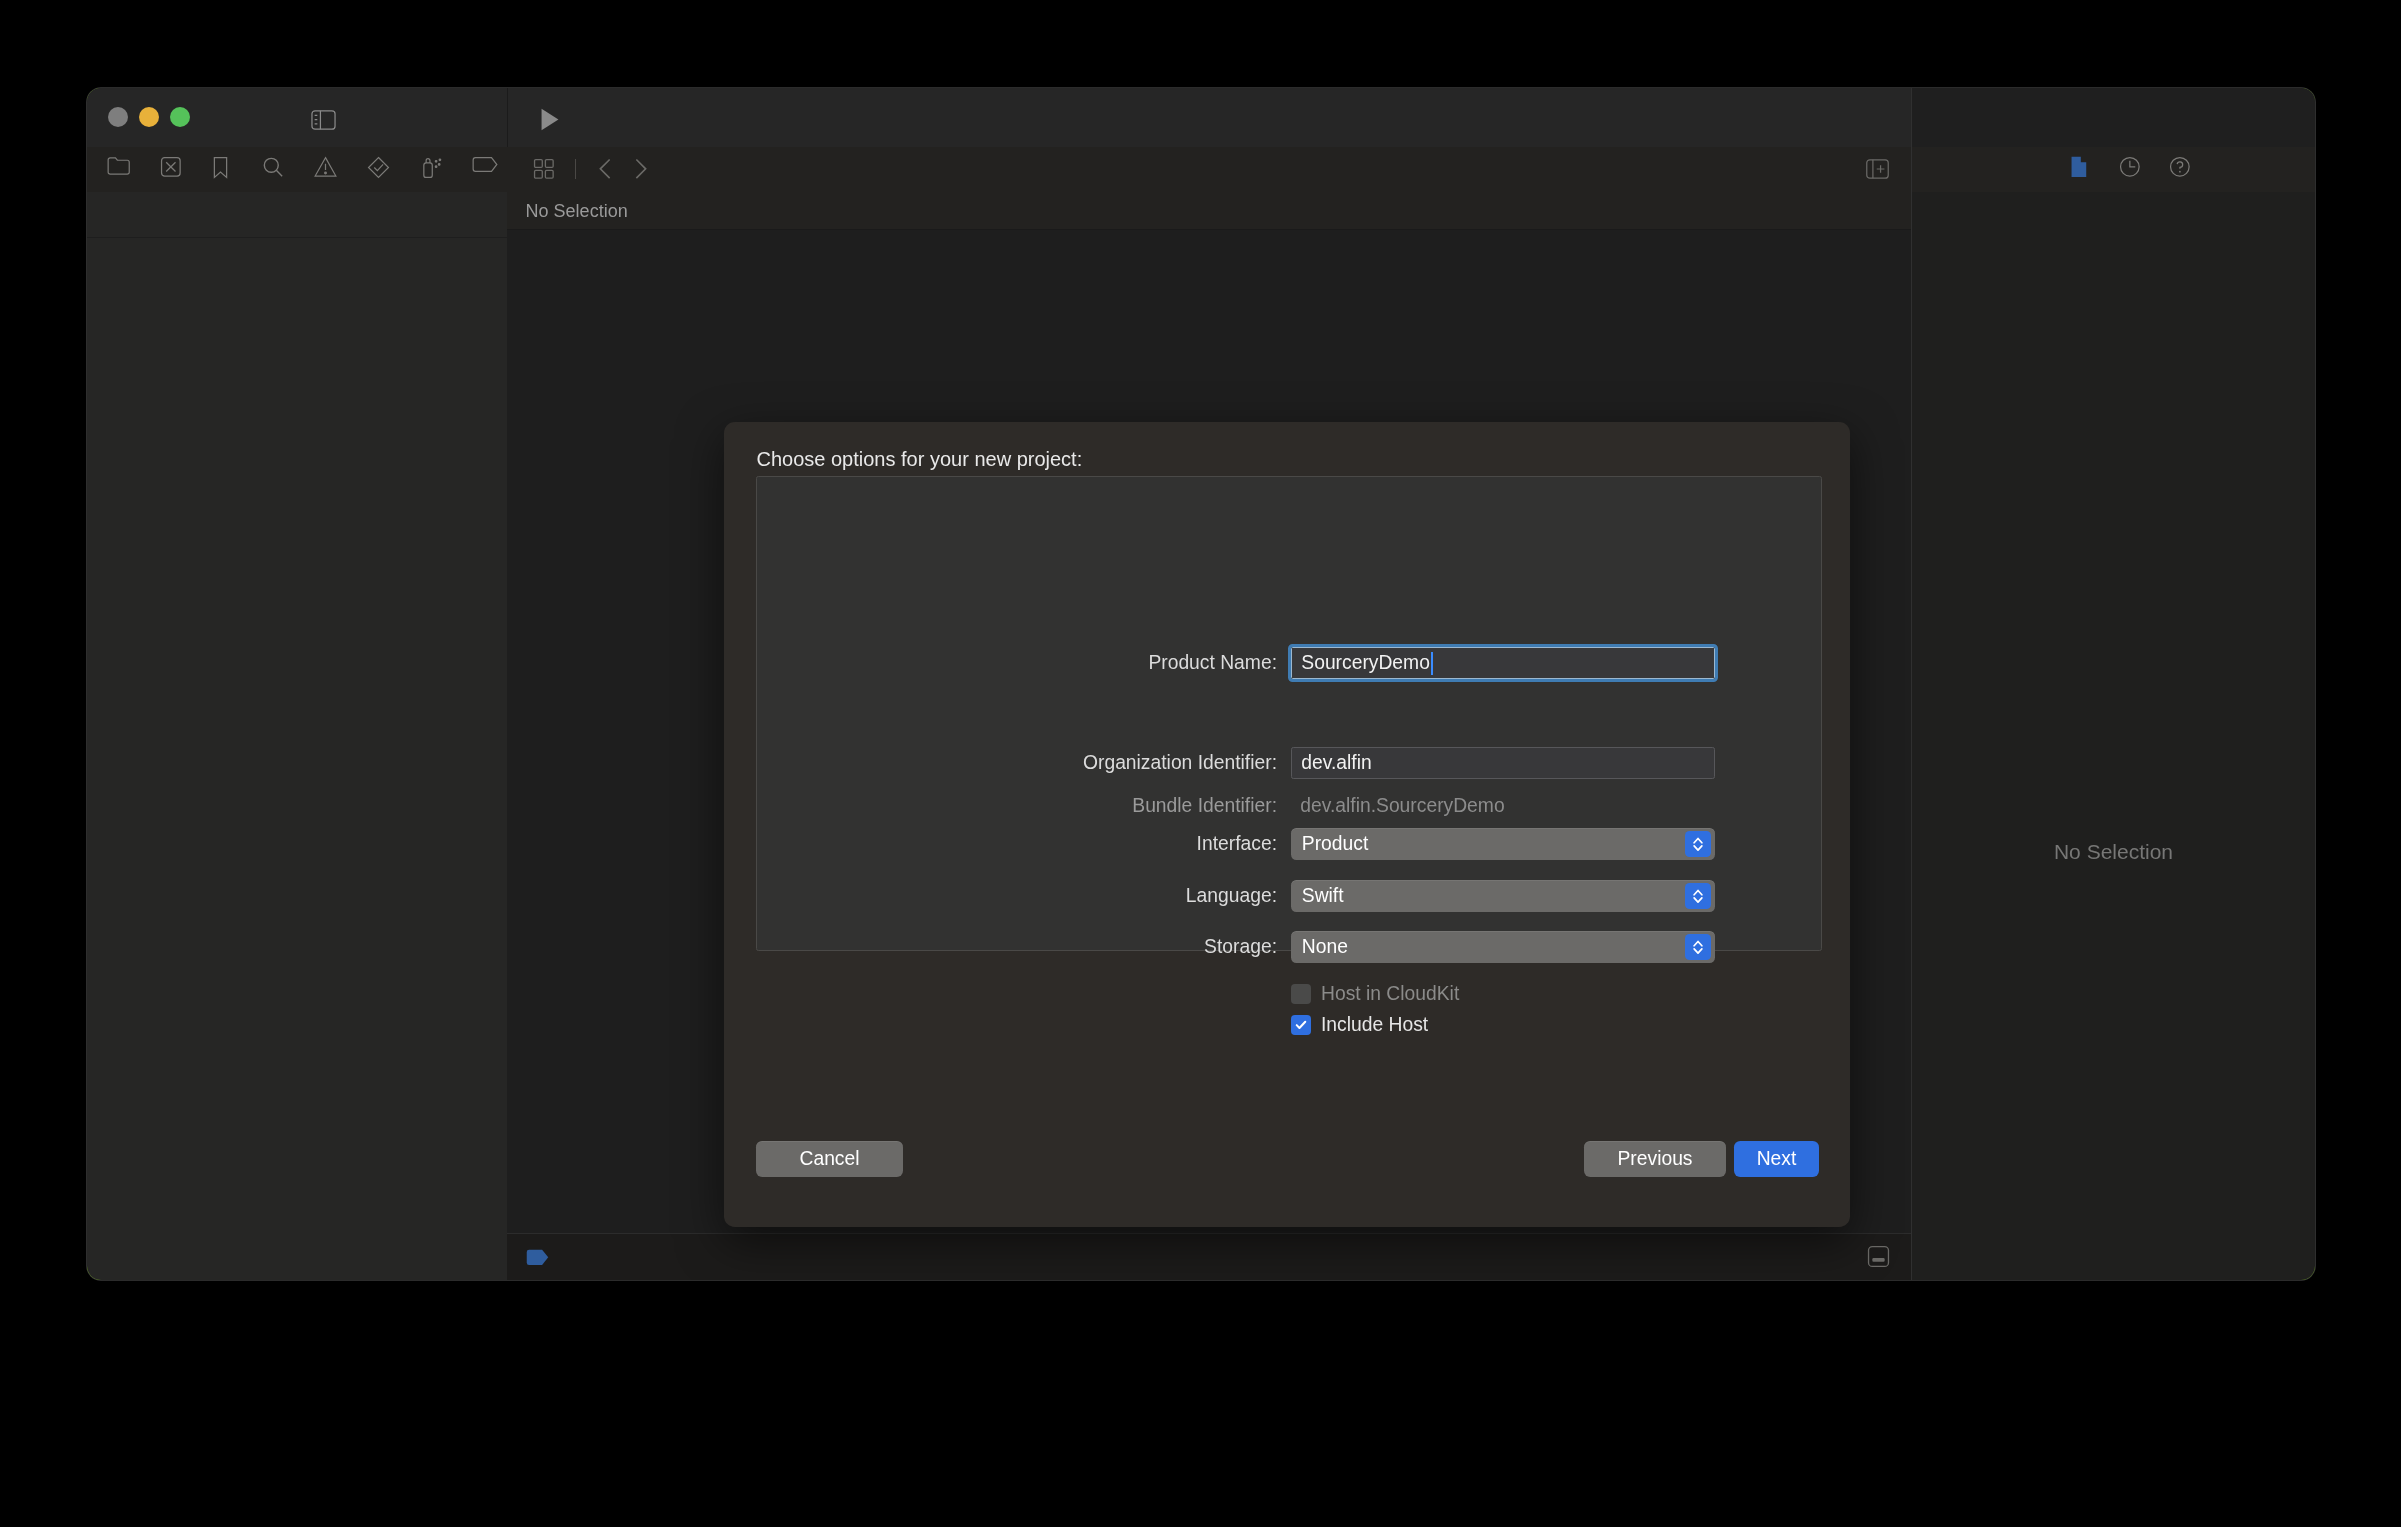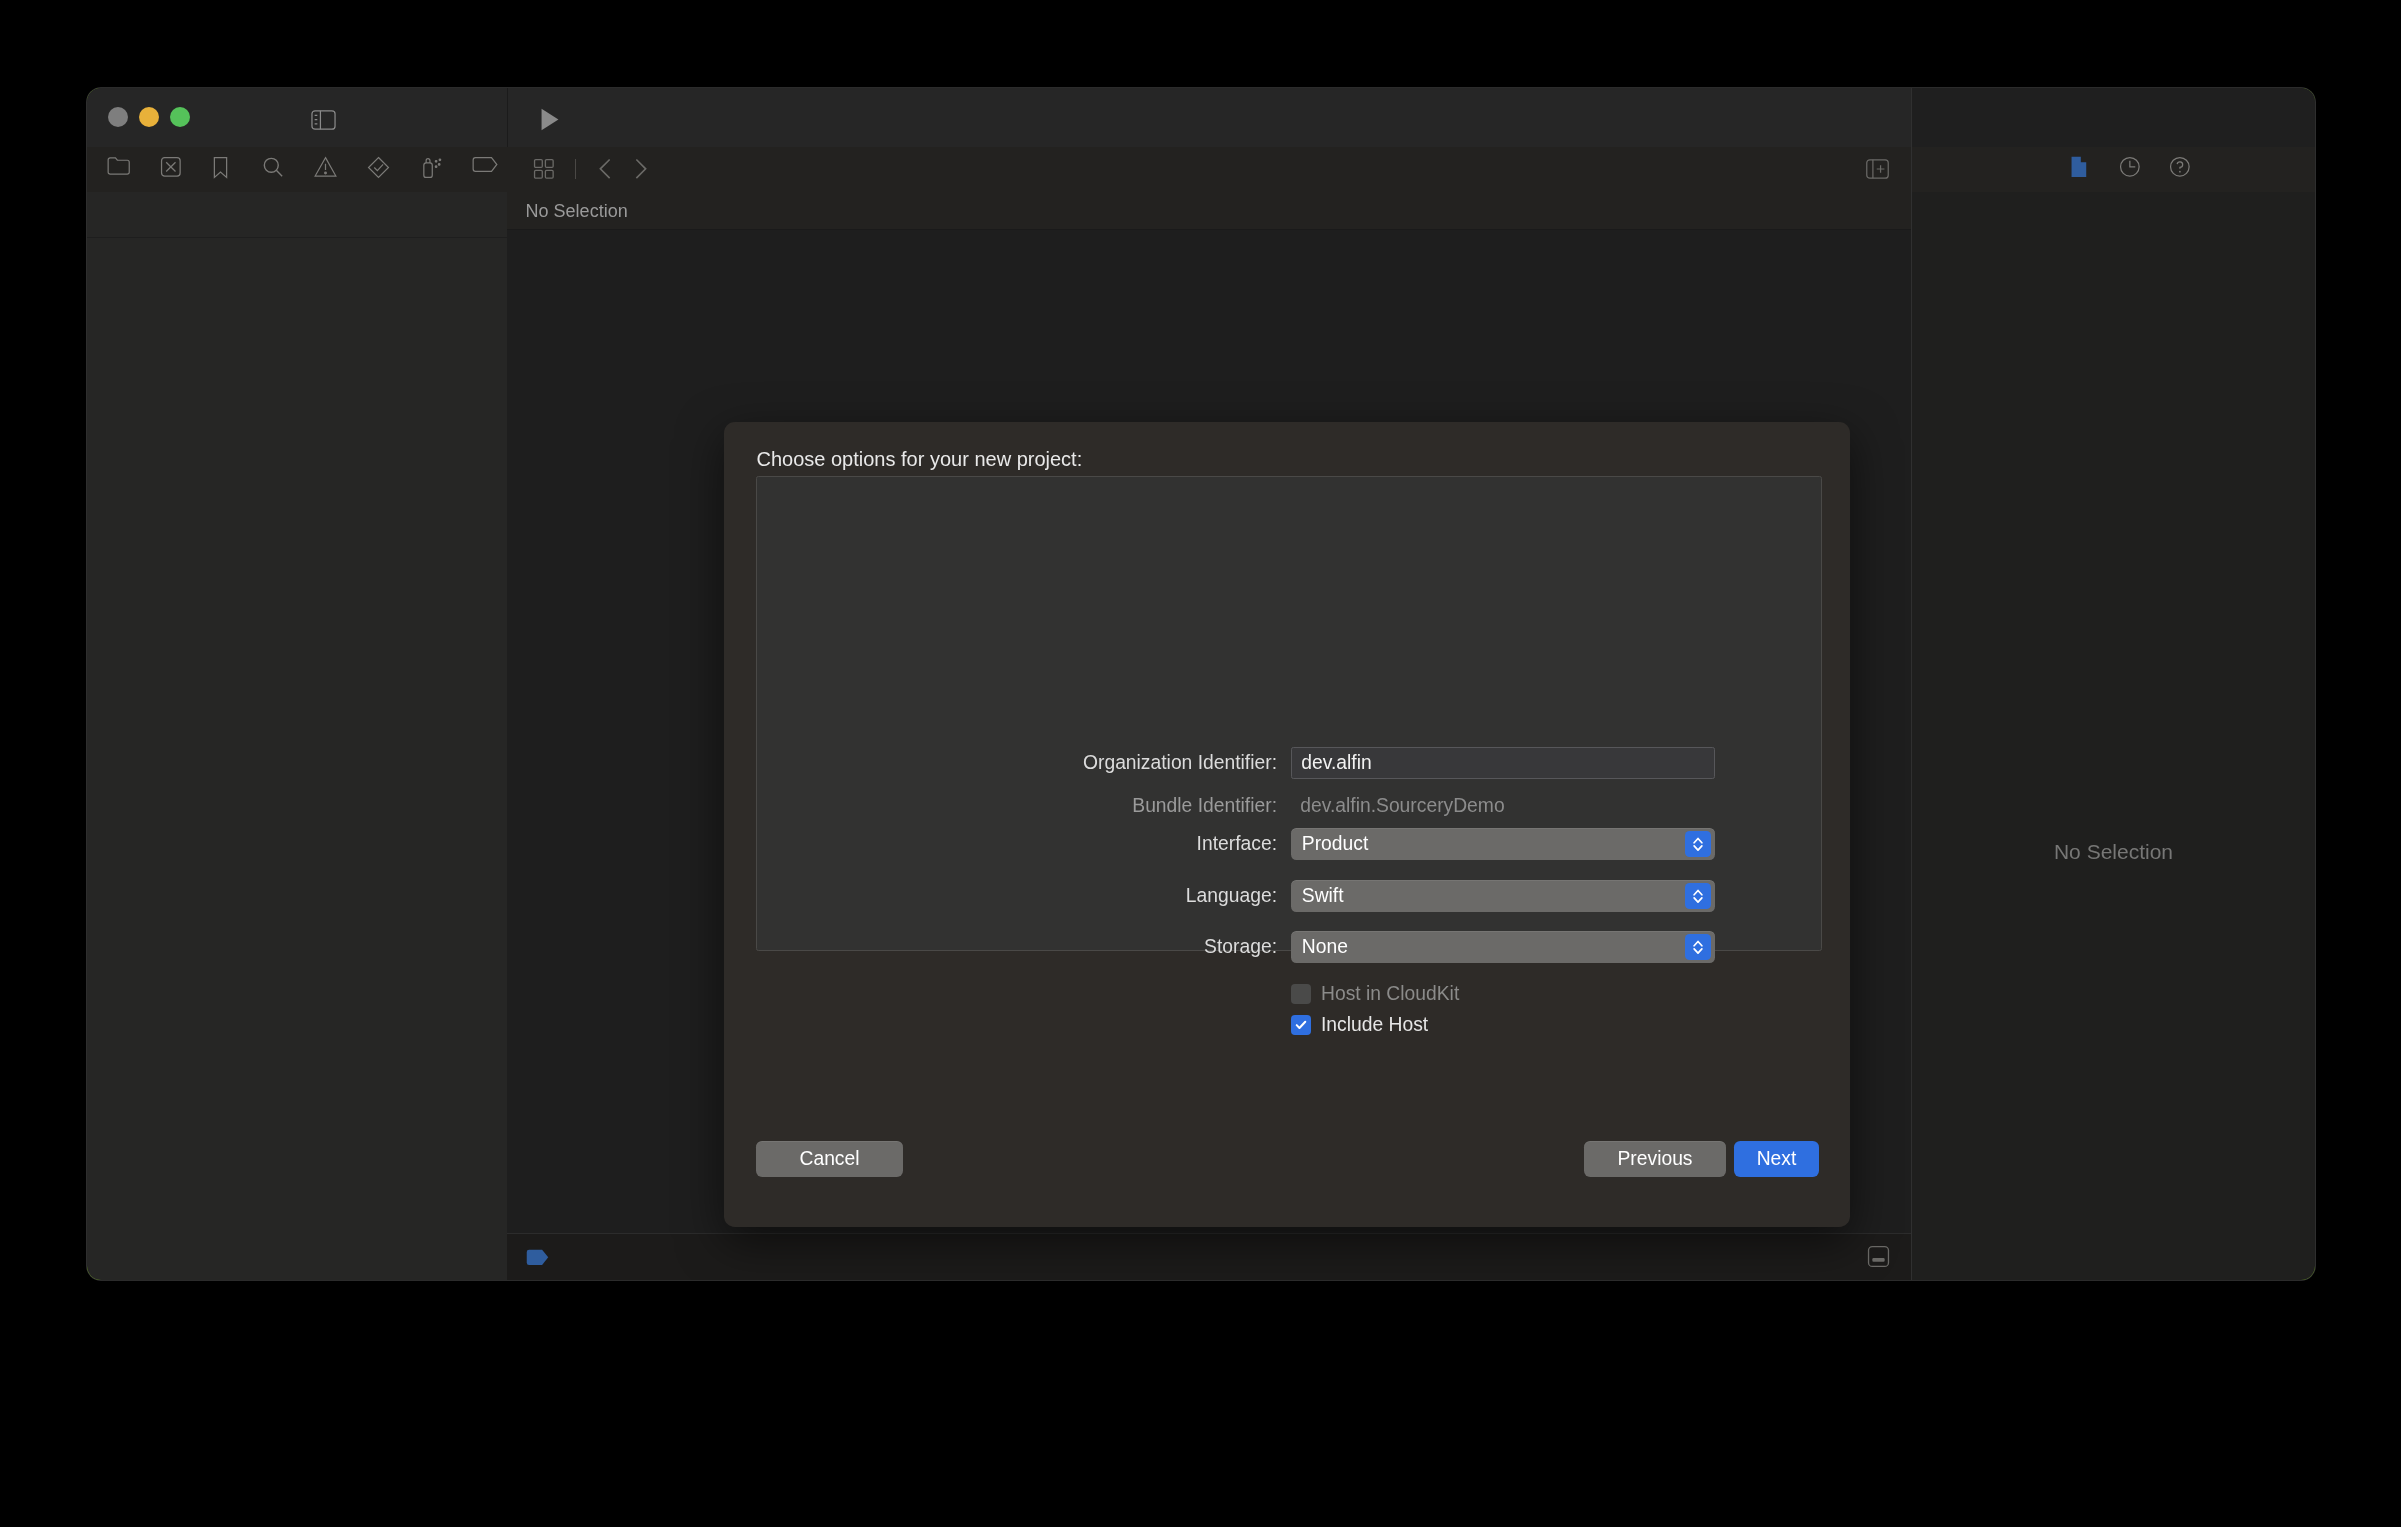--- a/index.html
+++ b/index.html
@@ -572,20 +572,27 @@
   <div class="inspector">
     <div class="inspector-empty">No Selection</div>
   </div>
 
   <div class="sheet">
     <div class="sheet-title">Choose options for your new project:</div>
 
     <div class="sheet-panel">
       <div class="form">
 
+        <div class="row" style="top:169px">
+          <div class="lbl">Product Name:</div>
+          <div class="textfield focused">
+            <span>SourceryDemo</span>
+              <span class="caret"></span>
+          </div>
+        </div>
 
 
         <div class="row" style="top:269px">
           <div class="lbl">Organization Identifier:</div>
           <div class="textfield">
             <span>dev.alfin</span>
           </div>
         </div>
 
         <div class="row" style="top:312px">

